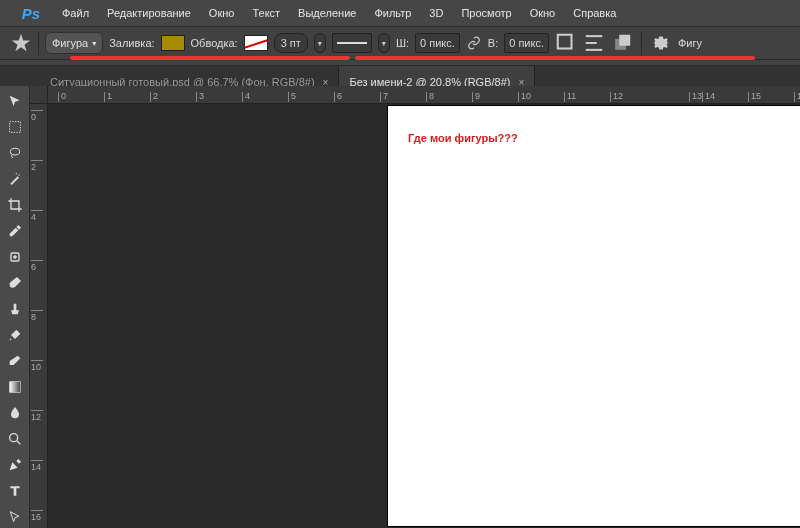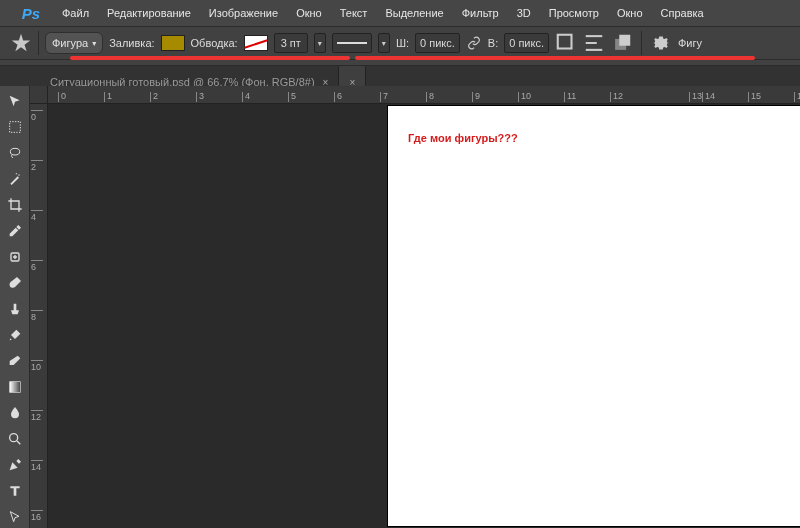--- a/index.html
+++ b/index.html
@@ -8,21 +8,21 @@
   .logo { width: 22px; height: 22px; color: #3fa9f5; font-weight: 700; font-size: 15px; display: flex; align-items: center; justify-content: center; margin-right: 10px; font-style: italic; }
   .menu-item { padding: 4px 8px; color: #e6e6e6; cursor: default; }
   .optbar { height: 34px; background: #414141; display: flex; align-items: center; padding: 0 10px; gap: 6px; border-top: 1px solid #2b2b2b; border-bottom: 1px solid #2b2b2b; position: relative; }
   .opt-icon { width: 22px; height: 22px; display: flex; align-items: center; justify-content: center; color: #c8c8c8; }
   .opt-btn { background: #535353; border: 1px solid #2f2f2f; border-radius: 6px; height: 22px; display: flex; align-items: center; padding: 0 6px; gap: 4px; color: #e0e0e0; font-size: 11px; }
   .opt-lbl { font-size: 11px; color: #ddd; }
   .swatch { width: 24px; height: 16px; border: 1px solid #222; display: inline-block; }
   .swatch.fill { background: #a68b00; }
   .swatch.stroke { background: #fff; position: relative; }
   .swatch.stroke::after { content: ""; position: absolute; left: -1px; right: -1px; top: 50%; border-top: 2px solid #d00; transform: rotate(-18deg); }
-  .dd { background: #3a3a3a; border: 1px solid #222; height: 20px; display: flex; align-items: center; padding: 0 6px; gap: 4px; border-radius: 2px; font-size: 11px; }
+  .dd { background: #3a3a3a; border: 1px solid #222; height: 20px; display: flex; align-items: center; padding: 0 6px; gap: 4px; border-radius: 8px; font-size: 11px; }
   .dd .car { font-size: 8px; color: #ccc; }
   .line-preview { width: 40px; height: 20px; background: #3a3a3a; border: 1px solid #222; display: flex; align-items: center; justify-content: center; border-radius: 2px; }
   .line-preview .ln { width: 30px; border-top: 2px solid #ddd; }
   .numbox { background: #3a3a3a; border: 1px solid #222; height: 20px; padding: 0 4px; display: flex; align-items: center; font-size: 11px; border-radius: 2px; }
   .chain { width: 16px; height: 16px; display: flex; align-items: center; justify-content: center; font-size: 11px; }
   .red-line { position: absolute; height: 4px; background: #e33; border-radius: 3px; top:56px; }
   .greenstrip { height: 6px; background: #414141; border-bottom: 1px solid #2a2a2a; }
   .tabbar { height: 22px; background: #323232; display: flex; align-items: stretch; padding-left: 40px; }
   .tab { display: flex; align-items: flex-end; padding: 0 10px; font-size: 11px; gap: 8px; border-right: 1px solid #222; color: #9a9a9a; }
   .tab.active { background: #3f3f3f; color: #e0e0e0; }
@@ -41,21 +41,20 @@
   .canvas { position: absolute; left: 340px; top: 2px; width: 420px; height: 420px; background: #fff; box-shadow: 0 0 0 1px #000; }
   .ann-text { position: absolute; left: 408px; top: 132px; color: #d61b1b; font-weight: 700; font-size: 11px; font-family: Arial, sans-serif; }
 </style>
 </head>
 <body>
 
 <div class="menubar">
   <div class="logo">Ps</div>
   <div class="menu-item">Файл</div>
   <div class="menu-item">Редактирование</div>
-  <div class="menu-item">Изображение</div>
   <div class="menu-item">Окно</div>
   <div class="menu-item">Текст</div>
   <div class="menu-item">Выделение</div>
   <div class="menu-item">Фильтр</div>
   <div class="menu-item">3D</div>
   <div class="menu-item">Просмотр</div>
   <div class="menu-item">Окно</div>
   <div class="menu-item">Справка</div>
 </div>
 
@@ -131,20 +130,21 @@
 <div class="red-line" style="left:355px;width:400px;"></div>
 
 <div class="greenstrip"></div>
 
 <div class="tabbar">
   <div class="tab">
     <span>Ситуационный готовый.psd @ 66,7% (Фон, RGB/8#)</span>
     <span class="x">×</span>
   </div>
   <div class="tab active">
+    <span>Без имени-2 @ 20,8% (RGB/8#)</span>
     <span class="x">×</span>
   </div>
 </div>
 
 <div class="workspace">
   <div class="toolstrip">
     <div class="tool">
         <svg viewBox="0 0 24 24" fill="#ddd">
           <path d="M4 4l6 16 2-7 7-2z"></path>
         </svg>

